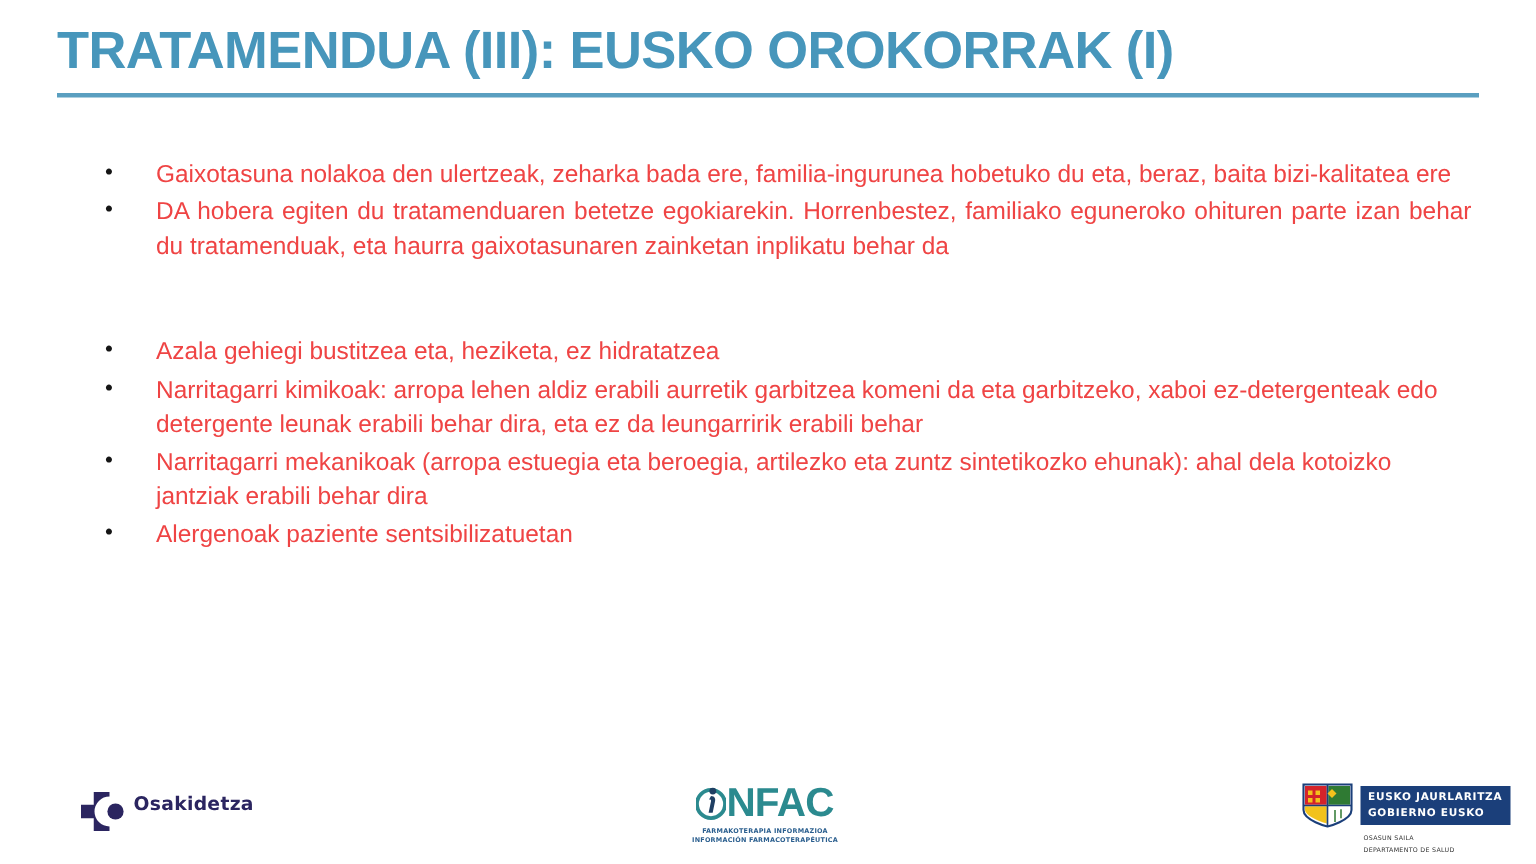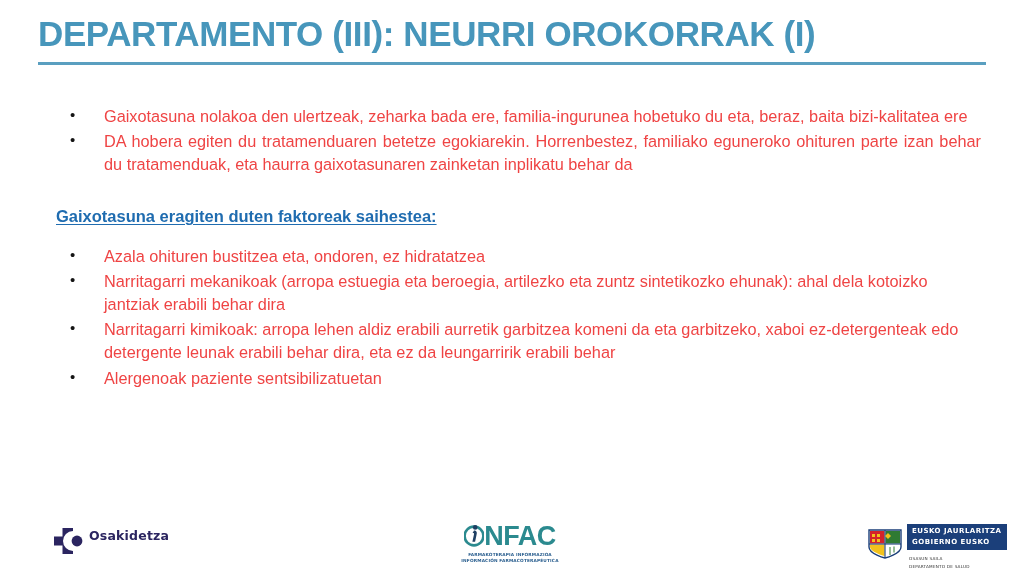--- a/index.html
+++ b/index.html
@@ -120,40 +120,39 @@
     width: 120px;
   }
   .infac-word {
     font-family: "Liberation Sans", sans-serif;
     font-size: 27px;
     font-weight: bold;
     color: #2b8a8f;
     letter-spacing: -0.5px;
     line-height: 1;
     display: flex;
-    align-items: center;
     justify-content: center;
   }
   .infac-sub {
     font-family: "DejaVu Sans", sans-serif;
     font-size: 4.3px;
     font-weight: bold;
     color: #2b5f8f;
     letter-spacing: 0.15px;
     line-height: 1.5;
     margin-top: 2px;
   }
 
   
   .logo-gv {
     position: absolute;
     left: 868px;
     top: 10px;
     display: flex;
-    align-items: center;
+    align-items: flex-start;
     gap: 5px;
   }
   .gv-texts { padding-top: 2px; }
   .gv-band {
     background: #1b3f7a;
     color: #ffffff;
     font-family: "DejaVu Sans", sans-serif;
     font-size: 7px;
     font-weight: bold;
     letter-spacing: 0.5px;
@@ -167,42 +166,41 @@
     color: #333333;
     letter-spacing: 0.2px;
     line-height: 1.9;
     margin-top: 5px;
     margin-left: 2px;
   }
 </style>
 </head>
 <body>
 
-<div class="slide-title">DEPARTAMENTO (III): NEURRI OROKORRAK (I)</div>
+<div class="slide-title">TRATAMENDUA (III): EUSKO OROKORRAK (I)</div>
 <div class="title-rule"></div>
 
 <div class="content">
 
   <div>
     <div class="spacer-md"></div>
     <ul class="bullet-list justify">
       <li>Gaixotasuna nolakoa den ulertzeak, zeharka bada ere, familia-ingurunea hobetuko du eta, beraz, baita bizi-kalitatea ere</li>
       <li>DA hobera egiten du tratamenduaren betetze egokiarekin. Horrenbestez, familiako eguneroko ohituren parte izan behar du tratamenduak, eta haurra gaixotasunaren zainketan inplikatu behar da</li>
     </ul>
   </div>
 
   <div class="spacer-lg"></div>
 
   <div>
-    <div class="sub-heading">Gaixotasuna eragiten duten faktoreak saihestea:</div>
     <div class="spacer-md"></div>
     <ul class="bullet-list">
-      <li>Azala ohituren bustitzea eta, ondoren, ez hidratatzea</li>
+      <li>Azala gehiegi bustitzea eta, heziketa, ez hidratatzea</li>
+      <li>Narritagarri kimikoak: arropa lehen aldiz erabili aurretik garbitzea komeni da eta garbitzeko, xaboi ez-detergenteak edo detergente leunak erabili behar dira, eta ez da leungarririk erabili behar</li>
       <li>Narritagarri mekanikoak (arropa estuegia eta beroegia, artilezko eta zuntz sintetikozko ehunak): ahal dela kotoizko jantziak erabili behar dira</li>
-      <li>Narritagarri kimikoak: arropa lehen aldiz erabili aurretik garbitzea komeni da eta garbitzeko, xaboi ez-detergenteak edo detergente leunak erabili behar dira, eta ez da leungarririk erabili behar</li>
       <li>Alergenoak paziente sentsibilizatuetan</li>
     </ul>
   </div>
 
 </div>
 
 <div class="footer">
 
   <div class="logo-osakidetza">
     <span>

